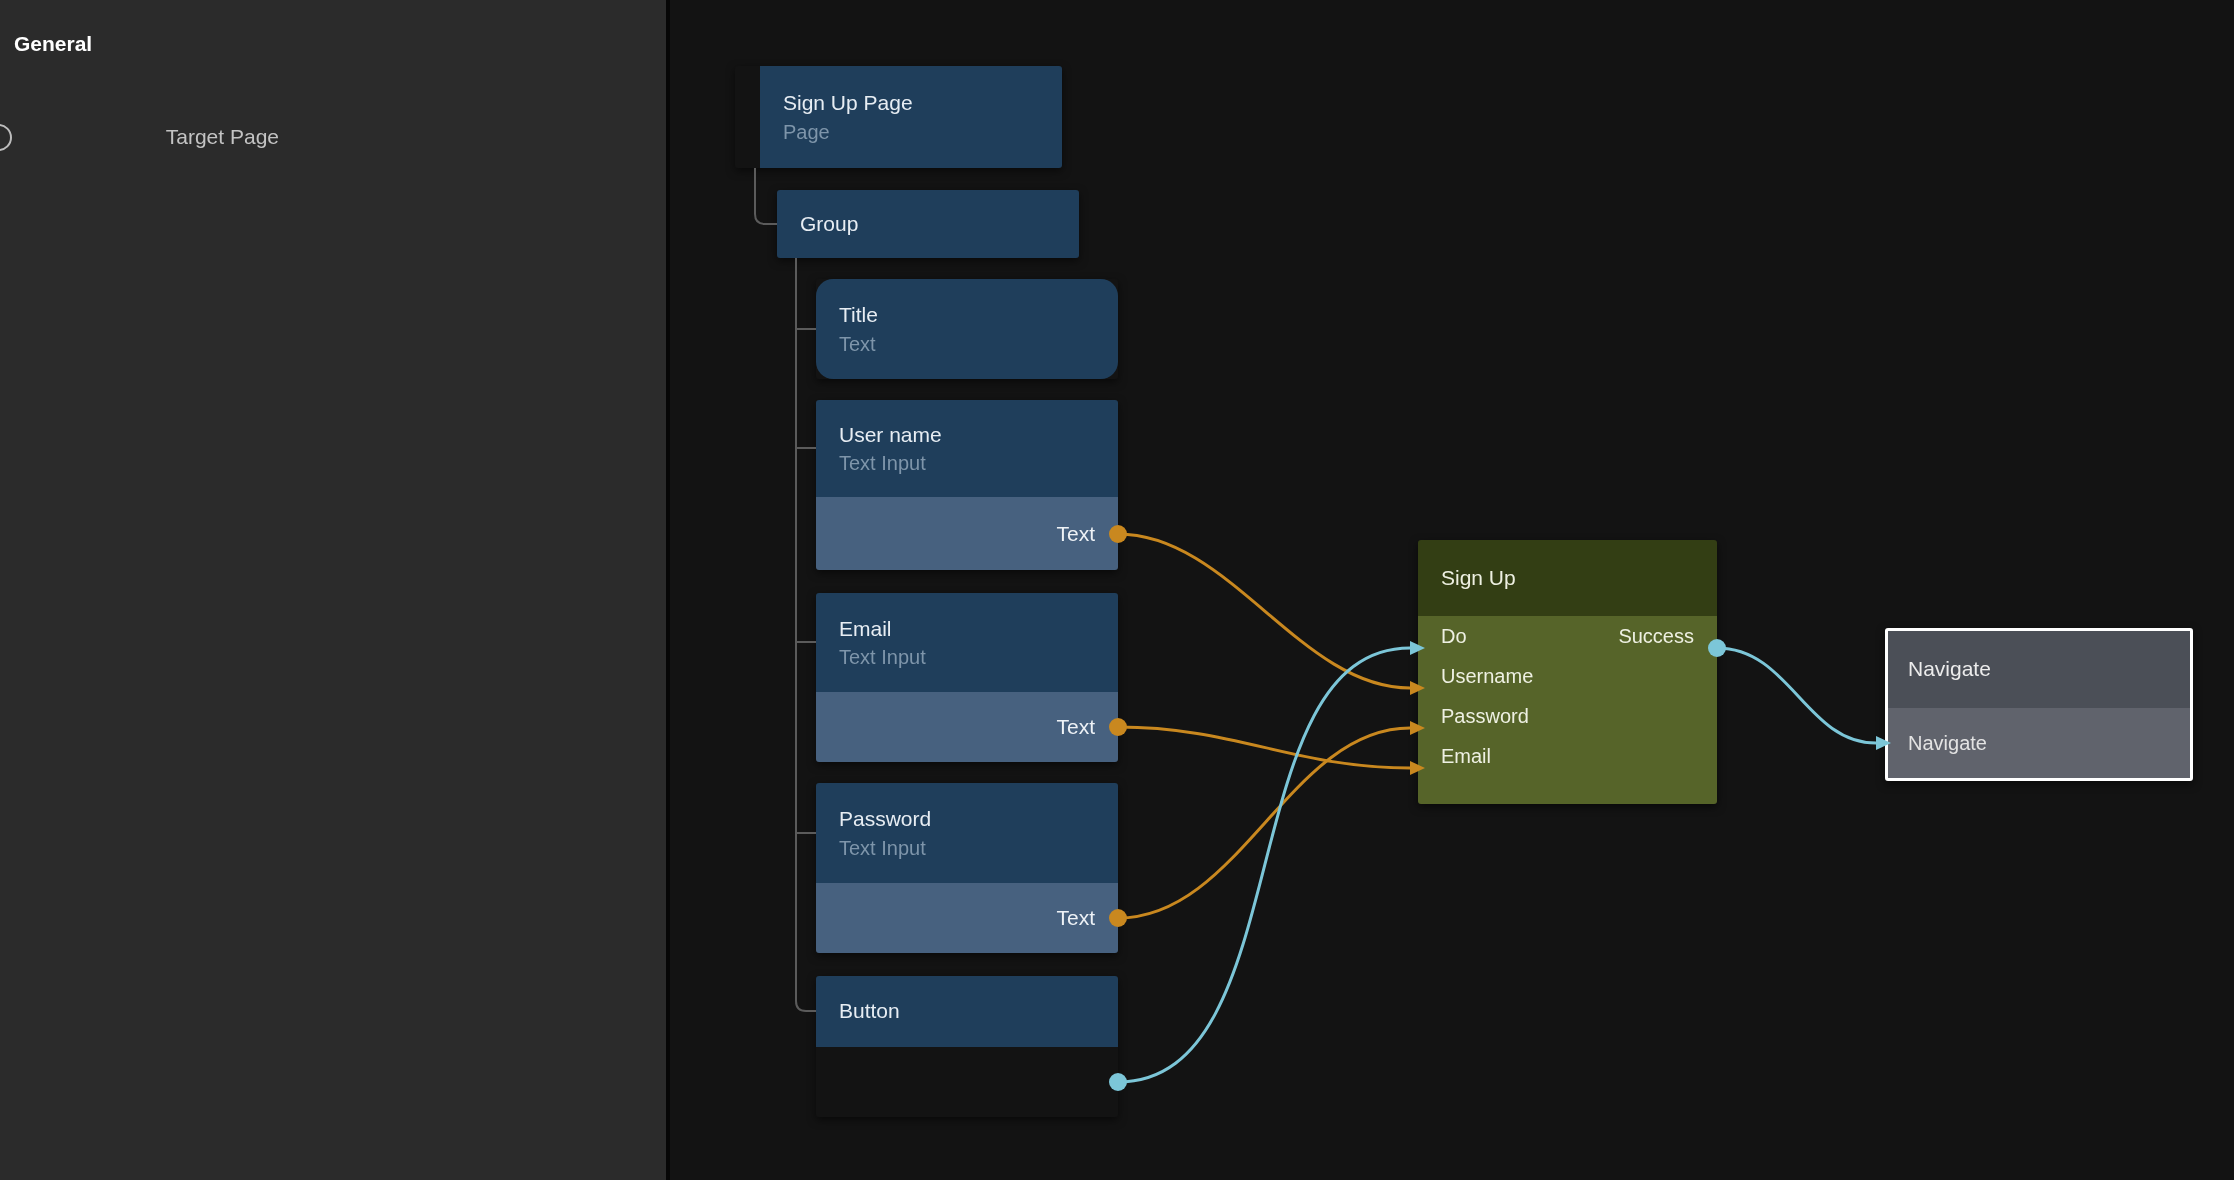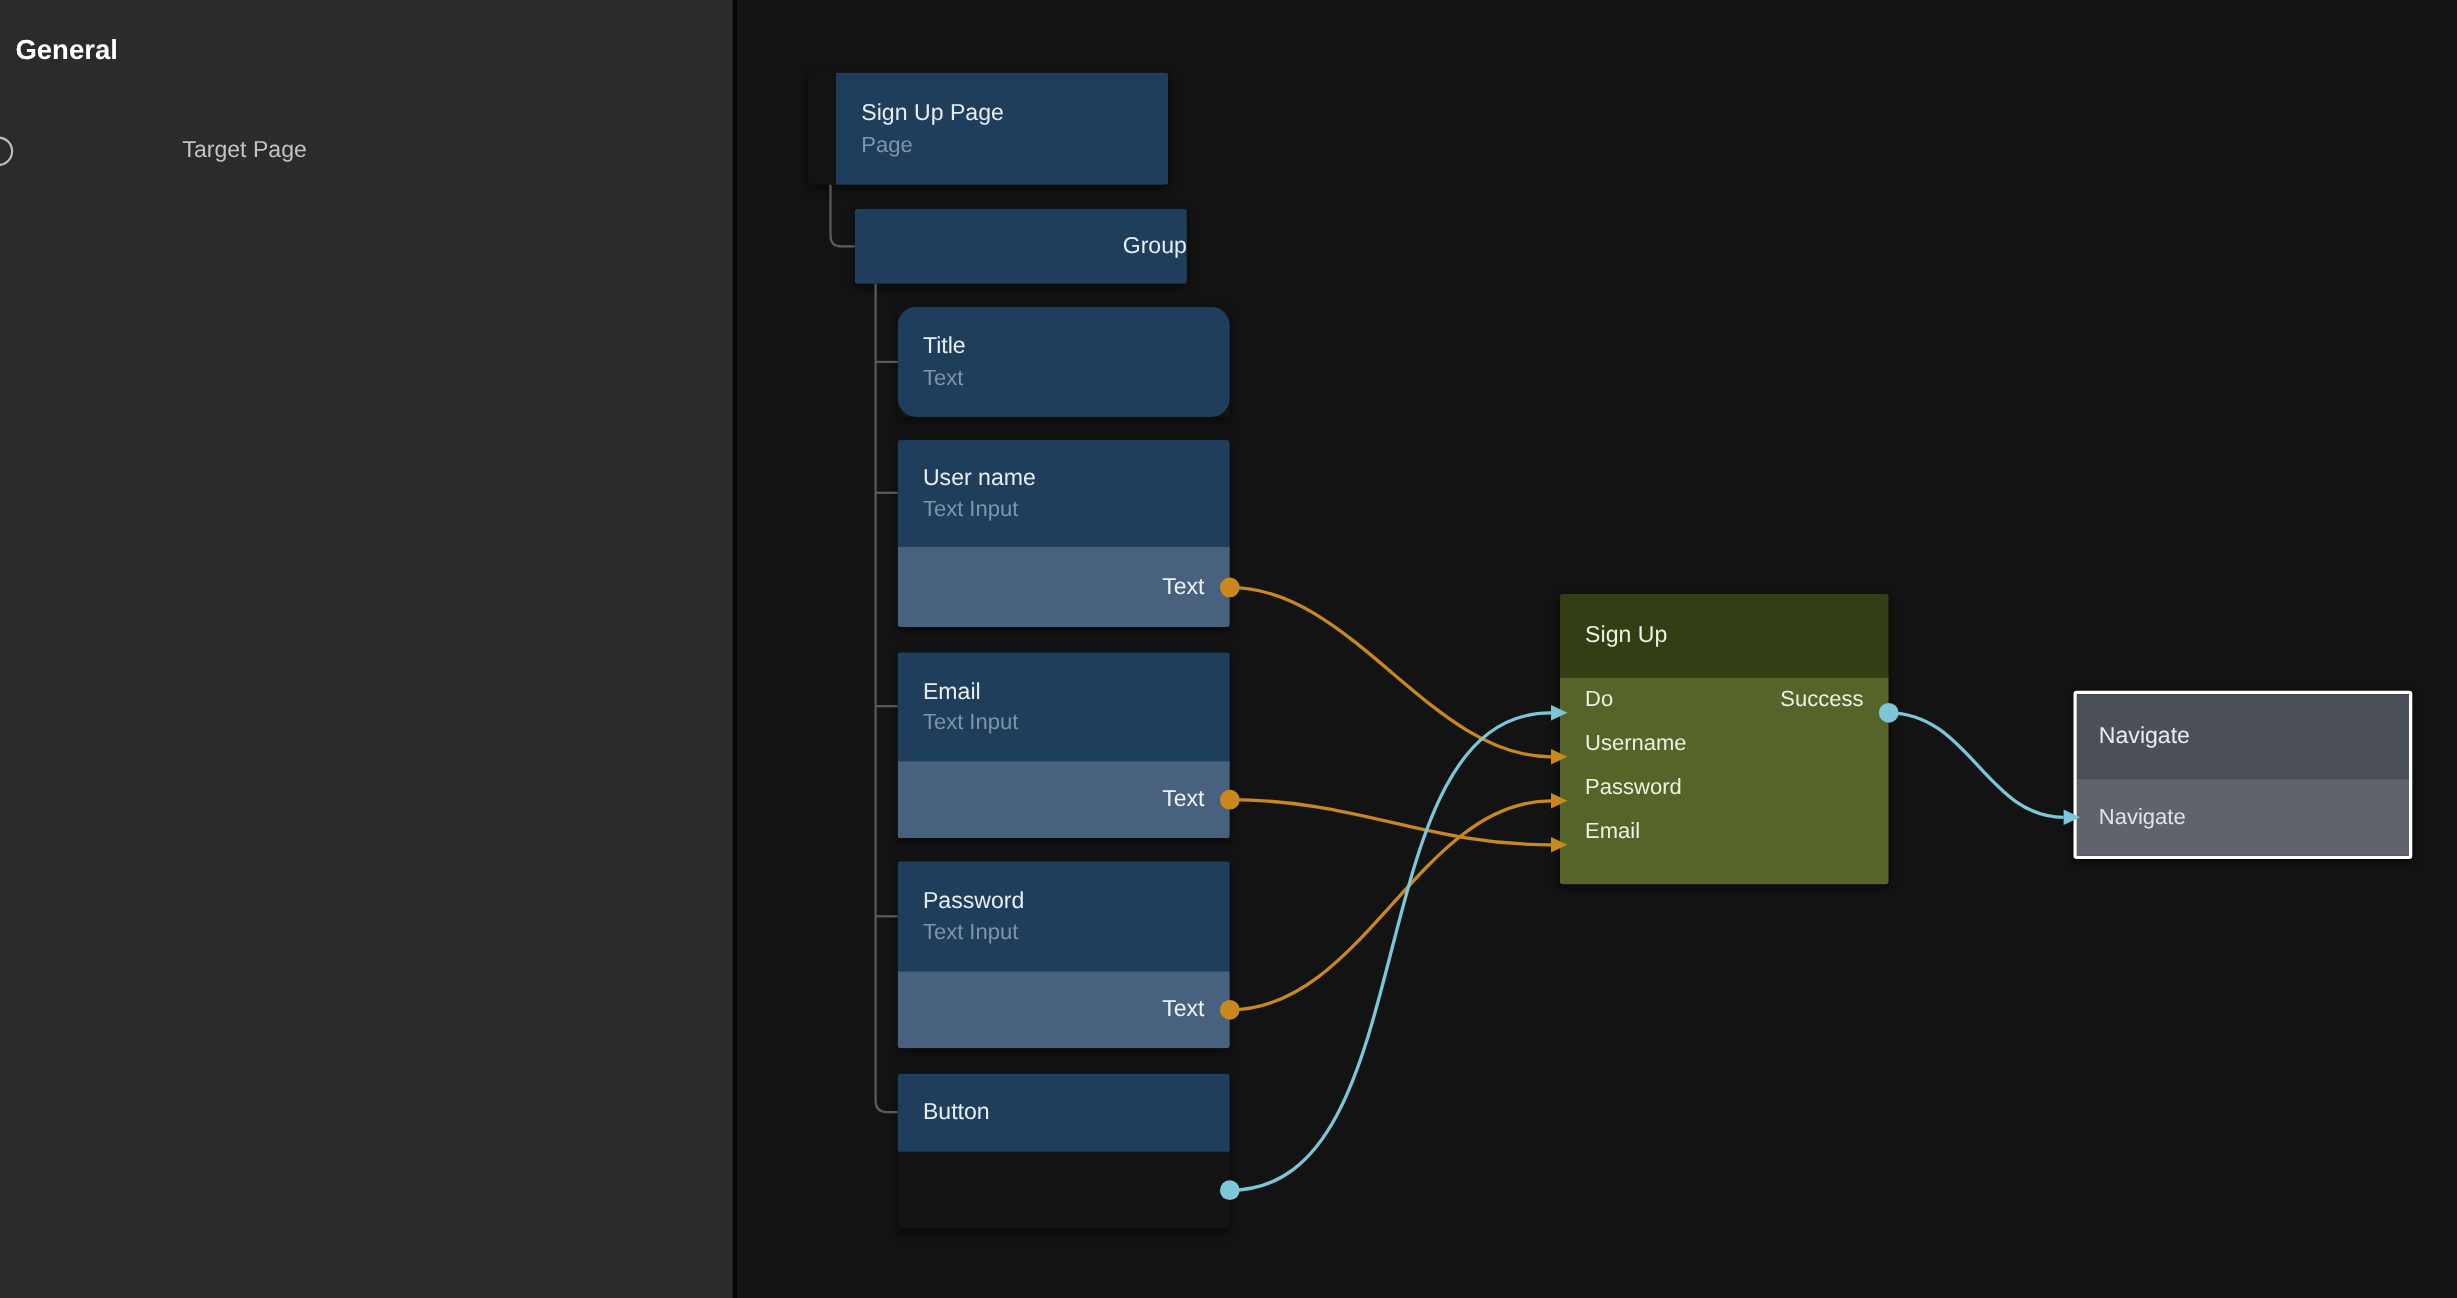--- a/index.html
+++ b/index.html
@@ -9,21 +9,21 @@
     font-family:"Liberation Sans","DejaVu Sans",sans-serif;
     -webkit-font-smoothing:antialiased;
   }
   
   .props-panel{
     position:absolute;left:0;top:0;width:670px;height:1180px;
     background:#2b2b2b;border-right:4px solid #060606;box-sizing:border-box;
   }
   .section-title{
     position:absolute;left:14px;top:32px;
-    font-size:25px;font-weight:bold;color:#ffffff;
+    font-size:21px;font-weight:bold;color:#ffffff;
   }
   .prop-label{
     position:absolute;left:0;top:125px;width:279px;text-align:right;
     font-size:21px;color:#c3c3c3;
   }
   .prop-input{
     position:absolute;left:299px;top:108px;width:352px;height:63px;
     background:#3d3d3d;border:none;border-radius:2px;box-sizing:border-box;
     color:#ffffff;font-weight:bold;font-size:22px;padding:0 0 0 21px;
     font-family:"Liberation Sans","DejaVu Sans",sans-serif;outline:none;
@@ -76,21 +76,21 @@
   <div class="prop-label">Target Page</div>
 </div>
 
 <div class="node blue" style="left:735px;top:66px;width:302px;height:102px;padding-left:25px;">
   <div class="hdr" style="height:102px;">
     <div class="n-title">Sign Up Page</div>
     <div class="n-sub">Page</div>
   </div>
 </div>
 
-<div class="node blue" style="left:777px;top:190px;width:302px;height:68px;text-align:right;">
+<div class="node blue" style="left:777px;top:190px;width:302px;height:68px;">
   <div class="hdr" style="height:68px;">
     <div class="n-title">Group</div>
   </div>
 </div>
 
 <div class="node blue" style="left:816px;top:279px;width:302px;height:100px;">
   <div class="hdr" style="height:100px;border-radius:17px;">
     <div class="n-title">Title</div>
     <div class="n-sub">Text</div>
   </div>

